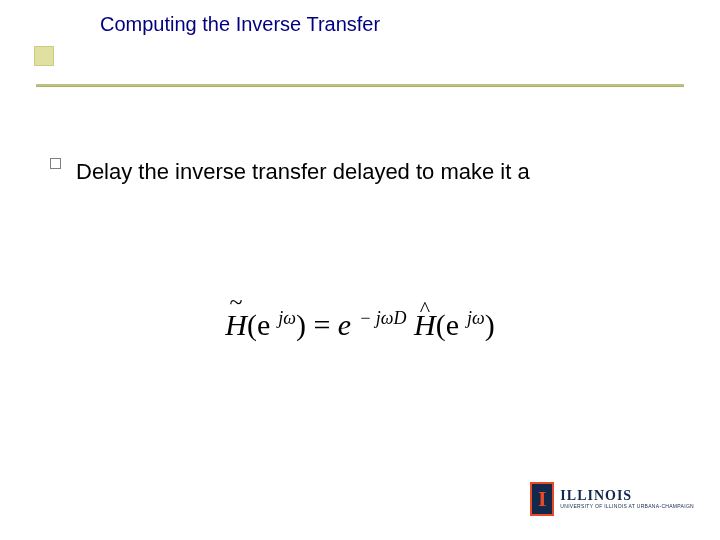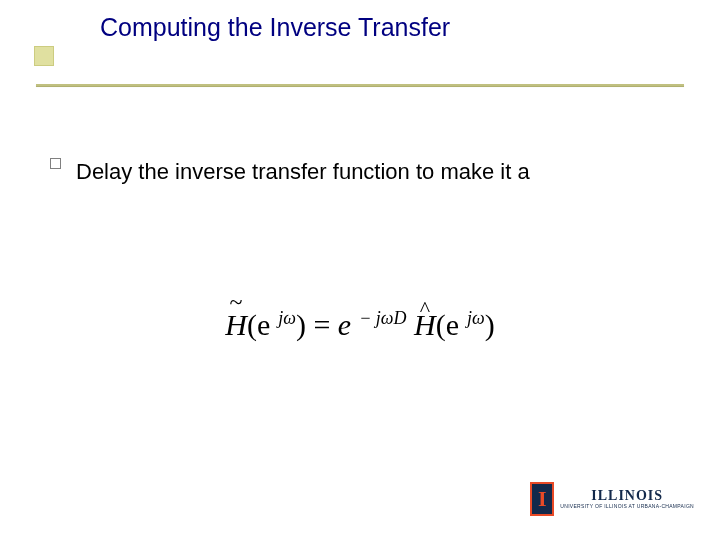--- a/index.html
+++ b/index.html
@@ -10,21 +10,21 @@
     background: #ffffff;
     font-family: Verdana, Arial, sans-serif;
     overflow: hidden;
     position: relative;
   }
   .title-block {
     position: absolute;
     left: 100px;
     top: 12px;
     width: 560px;
-    font-size: 25px;
+    font-size: 20px;
     line-height: 1.25;
     color: #000080;
     font-family: Verdana, Arial, sans-serif;
   }
   .title-accent {
     position: absolute;
     left: 34px;
     top: 46px;
     width: 18px;
     height: 18px;
@@ -126,21 +126,20 @@
     font-family: Georgia, serif;
     font-weight: bold;
     font-size: 22px;
     border: 2px solid #e84a27;
     box-sizing: border-box;
   }
   .logo-text {
     display: flex;
     flex-direction: column;
     line-height: 1;
-    align-items: center;
   }
   .logo-word {
     font-family: Georgia, 'Times New Roman', serif;
     font-weight: bold;
     font-size: 14px;
     letter-spacing: 1px;
     color: #13294b;
   }
   .logo-sub {
     font-family: Arial, sans-serif;
@@ -158,21 +157,21 @@
 <div class="title-block">
   <span>Computing the Inverse Transfer</span><br>
 </div>
 
 <div class="underline"></div>
 <div class="underline-dark"></div>
 
 <div class="bullet-box"></div>
 
 <div class="body-text">
-  <span>Delay the inverse transfer function to make it a</span><br>
+  <span>Delay the inverse transfer delayed to make it a</span><br>
 </div>
 
 <div class="equation">
   <span class="tilde-over">H</span><span class="upright">(e</span><sup>jω</sup><span class="upright">)</span><span class="upright"> = </span><span>e</span><sup>− jωD</sup>&nbsp;<span class="hat-over">H</span><span class="upright">(e</span><sup>jω</sup><span class="upright">)</span>
 </div>
 
 <div class="logo">
   <div class="logo-block">
     <span>I</span>
   </div>

